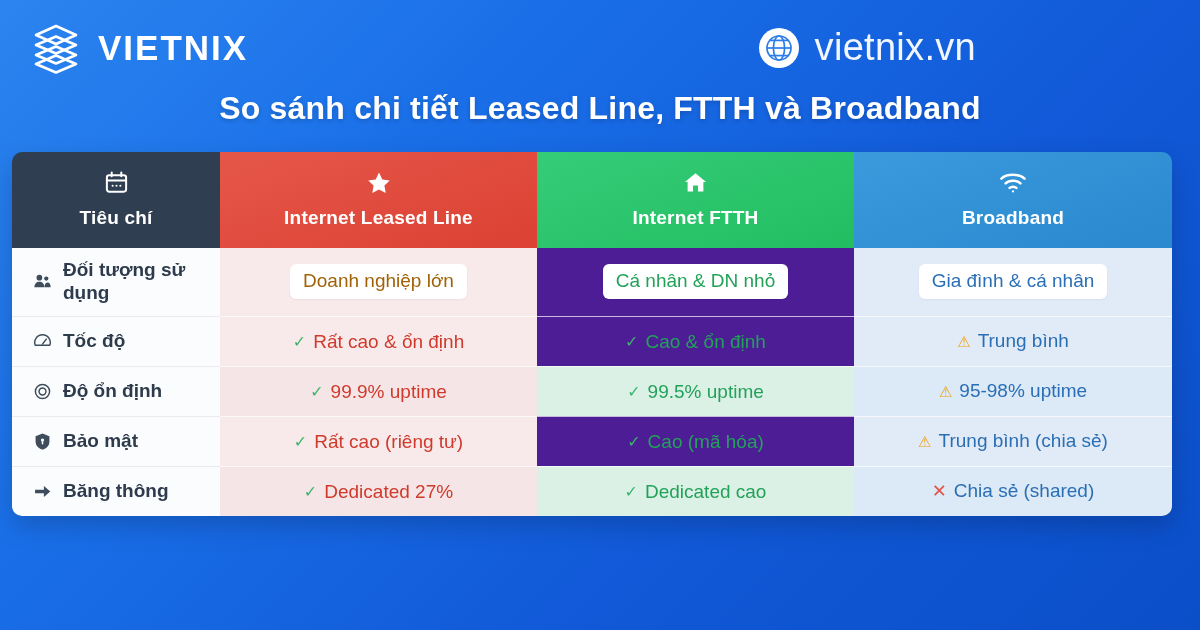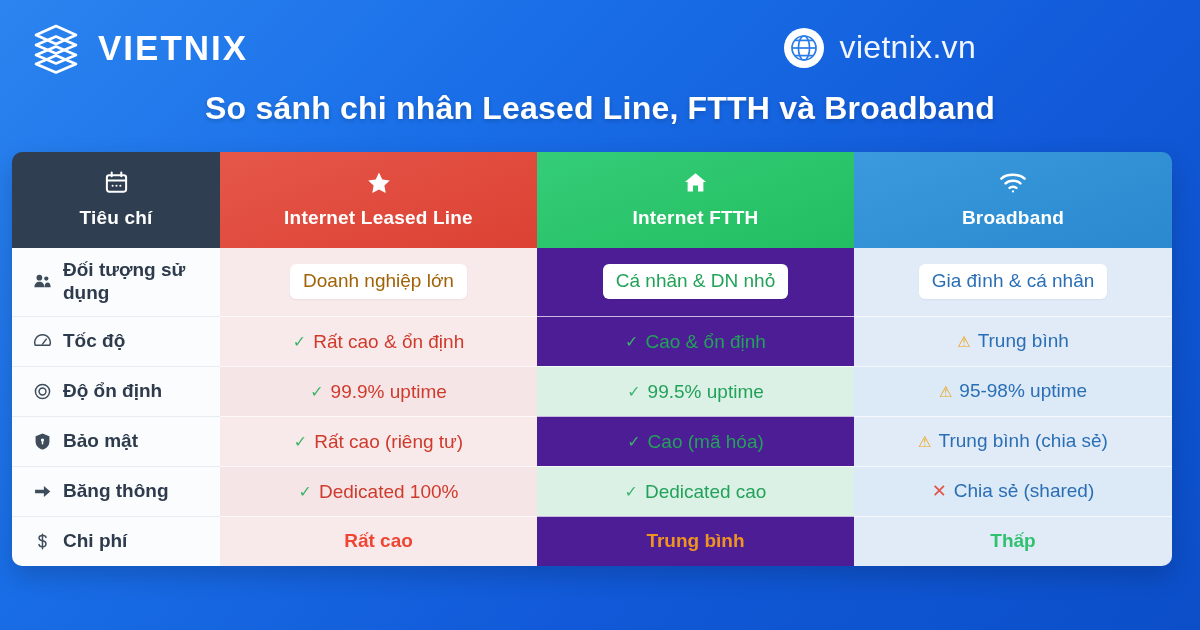--- a/index.html
+++ b/index.html
@@ -18,21 +18,21 @@
   }
   .brand { display: flex; align-items: center; gap: 14px; }
   .brand-mark { width: 56px; height: 56px; }
   .brand-name {
     color: #ffffff; font-size: 35px; font-weight: bold;
     letter-spacing: 2.0px; line-height: 1;
   }
   .site { display: flex; align-items: center; gap: 14px; }
   .globe { width: 44px; height: 44px; }
   .site-url {
-    color: #f2f7ff; font-size: 32px; font-weight: normal; letter-spacing: .3px;
+    color: #f2f7ff; font-size: 38px; font-weight: normal; letter-spacing: .3px;
   }
 
   
   .deck-title {
     position: absolute; top: 90px; left: 0; width: 1200px;
     text-align: center; color: #ffffff;
     font-size: 32px; font-weight: bold; letter-spacing: .2px;
     text-shadow: 0 2px 4px rgba(0,0,0,.18);
   }
 
@@ -126,21 +126,21 @@
           <line x1="10" y1="22" x2="34" y2="22"></line>
           <line x1="12.4" y1="14.4" x2="31.6" y2="14.4"></line>
           <line x1="12.4" y1="29.6" x2="31.6" y2="29.6"></line>
         </g>
       </svg>
     </span>
     <span class="site-url">vietnix.vn</span>
   </div>
 </div>
 
-<div class="deck-title">So sánh chi nhân Leased Line, FTTH và Broadband</div>
+<div class="deck-title">So sánh chi tiết Leased Line, FTTH và Broadband</div>
 
 <div class="card">
 <table>
   <colgroup>
         <col class="c0">
         <col class="c1">
         <col class="c2">
         <col class="c3">
       </colgroup>
   <thead>
@@ -319,54 +319,32 @@
             <svg viewBox="0 0 22 22" width="19" height="19" fill="#3e4c5c">
               <path d="M2.4 9 L12.6 9 L12.6 4.6 L20 11 L12.6 17.4 L12.6 13 L2.4 13 Z"></path>
             </svg>
           </span>
           <span class="crit-txt">Băng thông</span>
         </div>
       </td>
       <td class="val v-lease">
         <span class="cellwrap">
               <span class="mk ok">✓</span>
-              <span>Dedicated 100%</span>
+              <span>Dedicated 27%</span>
             </span>
       </td>
       <td class="val v-ftth">
         <span class="cellwrap">
               <span class="mk ok">✓</span>
               <span>Dedicated cao</span>
             </span>
       </td>
       <td class="val v-bb">
         <span class="cellwrap">
               <span class="mk no">✕</span>
               <span>Chia sẻ (shared)</span>
             </span>
       </td>
     </tr>
 
-    <tr>
-      <td class="crit">
-        <div class="crit-inner">
-          <span class="crit-ico">
-            <svg viewBox="0 0 22 22" width="19" height="19" fill="none" stroke="#3e4c5c" stroke-width="1.7" stroke-linecap="round">
-              <line x1="11" y1="2.6" x2="11" y2="19.4"></line>
-              <path d="M15 6.4 C15 4.8 13.2 4 11 4 C8.8 4 7 4.9 7 7 C7 9.2 9 9.8 11 10.2 C13 10.6 15 11.3 15 13.5 C15 15.8 13.2 17 11 17 C8.8 17 7 16.1 7 14.4"></path>
-            </svg>
-          </span>
-          <span class="crit-txt">Chi phí</span>
-        </div>
-      </td>
-      <td class="val v-lease">
-        <span class="cost c-lease">Rất cao</span>
-      </td>
-      <td class="val v-ftth">
-        <span class="cost c-ftth">Trung bình</span>
-      </td>
-      <td class="val v-bb">
-        <span class="cost c-bb">Thấp</span>
-      </td>
-    </tr>
   </tbody>
 </table>
 </div>
 
 </body></html>

